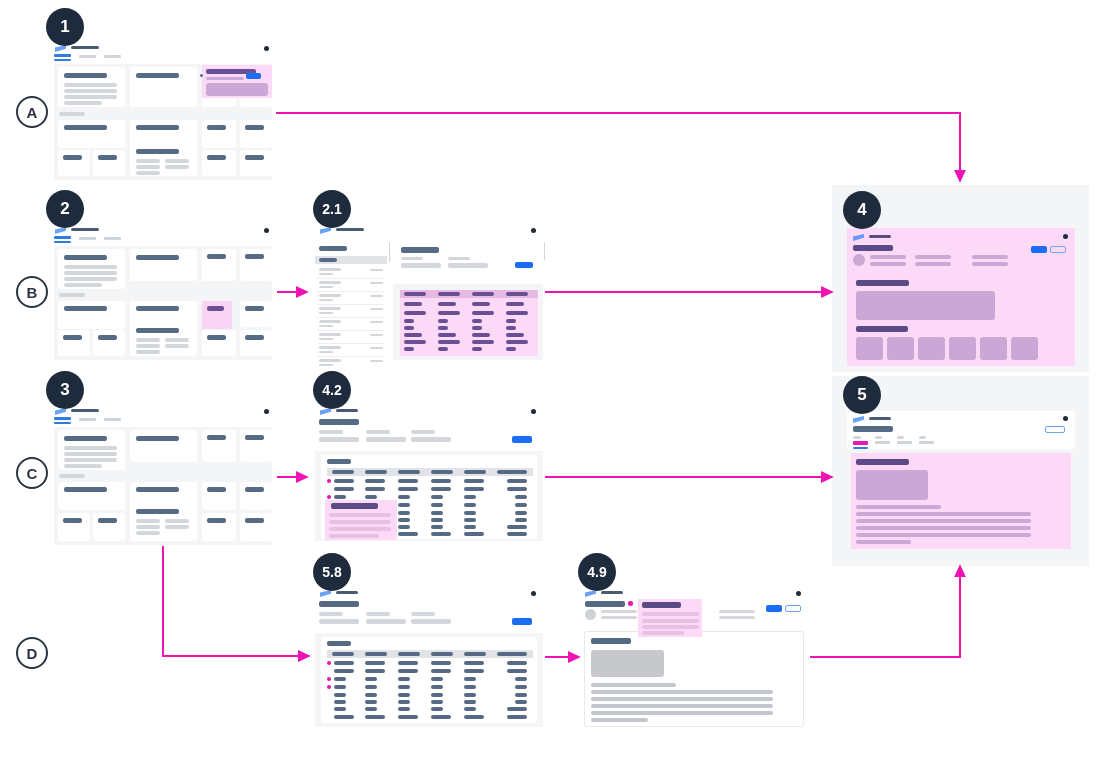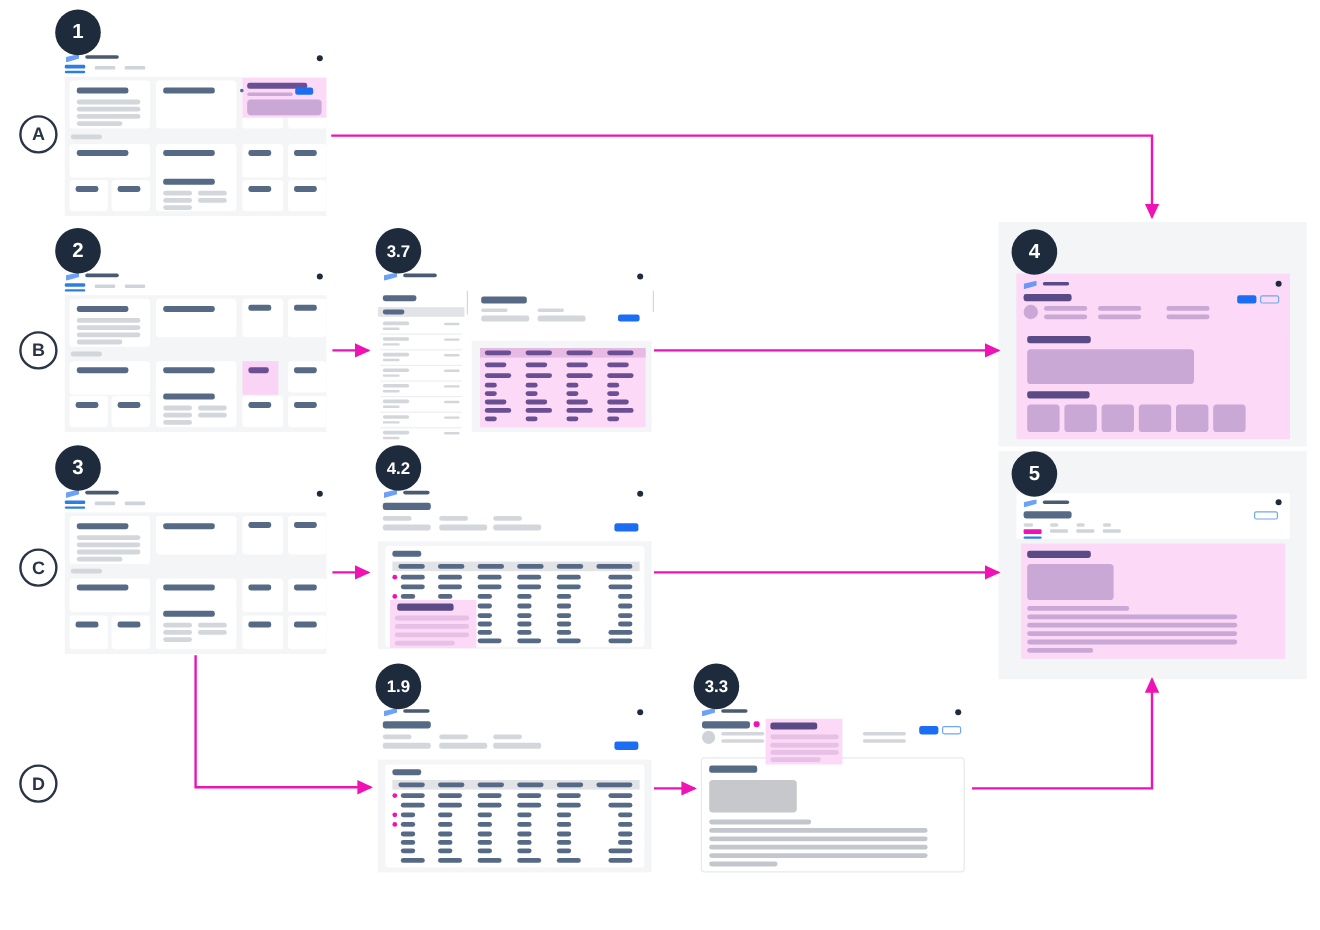--- a/index.html
+++ b/index.html
@@ -242,21 +242,21 @@
     </div>
     <div class="card" style="left:152px; top:108px; width:34px; height:26px;">
       <div class="bar dark" style="left:5px; top:5px; width:19px; height:5px;"></div>
     </div>
     <div class="card" style="left:190px; top:108px; width:32px; height:26px;">
       <div class="bar dark" style="left:5px; top:5px; width:19px; height:5px;"></div>
     </div>
   </div>
 
   <div class="step-badge sub" style="left:313px; top:190px;">
-      <span>3.7</span>
+      <span>2.1</span>
     </div>
   <div style="position:absolute; left:315px; top:222px; width:228px; height:138px;">
     <div class="chrome"></div>
     <div class="logo" style="left:5px; top:5px;"></div>
     <div class="titlebar" style="left:21px; top:6px; width:28px;"></div>
     <div class="dot" style="left:216px; top:6px;"></div>
 
     <div class="card" style="left:0px; top:20px; width:72px; height:118px;">
       <div class="bar dark" style="left:4px; top:4px; width:28px; height:5px;"></div>
       <div class="hdrrow" style="left:0; top:14px; width:72px; height:8px;">
@@ -503,21 +503,21 @@
     <div class="pinkblock" style="left:10px; top:97px; width:72px; height:40px;">
       <div class="bar purpleb" style="left:6px; top:3px; width:47px; height:6px;"></div>
       <div class="bar pinkbar" style="left:4px; top:13px; width:62px; height:4px;"></div>
       <div class="bar pinkbar" style="left:4px; top:20px; width:62px; height:4px;"></div>
       <div class="bar pinkbar" style="left:4px; top:27px; width:62px; height:4px;"></div>
       <div class="bar pinkbar" style="left:4px; top:34px; width:50px; height:4px;"></div>
     </div>
   </div>
 
   <div class="step-badge sub" style="left:313px; top:553px;">
-      <span>1.9</span>
+      <span>5.8</span>
     </div>
   <div style="position:absolute; left:315px; top:585px; width:228px; height:142px;">
     <div class="chrome" style="height:46px;"></div>
     <div class="logo" style="left:5px; top:5px;"></div>
     <div class="titlebar" style="left:21px; top:6px; width:22px;"></div>
     <div class="dot" style="left:216px; top:6px;"></div>
     <div class="bar dark" style="left:4px; top:16px; width:40px; height:6px;"></div>
     <div class="bar grey" style="left:4px; top:27px; width:24px; height:4px;"></div>
     <div class="bar grey" style="left:4px; top:34px; width:40px; height:5px;"></div>
     <div class="bar grey" style="left:51px; top:27px; width:24px; height:4px;"></div>
@@ -592,21 +592,21 @@
       <div class="bar dark" style="left:13px; top:78px; width:20px; height:4px;"></div>
       <div class="bar dark" style="left:44px; top:78px; width:20px; height:4px;"></div>
       <div class="bar dark" style="left:77px; top:78px; width:20px; height:4px;"></div>
       <div class="bar dark" style="left:110px; top:78px; width:20px; height:4px;"></div>
       <div class="bar dark" style="left:143px; top:78px; width:20px; height:4px;"></div>
       <div class="bar dark" style="left:186px; top:78px; width:20px; height:4px;"></div>
     </div>
   </div>
 
   <div class="step-badge sub" style="left:578px; top:553px;">
-      <span>3.3</span>
+      <span>4.9</span>
     </div>
   <div style="position:absolute; left:580px; top:585px; width:228px; height:142px;">
     <div class="chrome" style="height:44px;"></div>
     <div class="logo" style="left:5px; top:5px;"></div>
     <div class="titlebar" style="left:21px; top:6px; width:22px;"></div>
     <div class="dot" style="left:216px; top:6px;"></div>
     <div class="bar dark" style="left:5px; top:16px; width:40px; height:6px;"></div>
     <div class="bar magenta" style="left:48px; top:16px; width:5px; height:5px;"></div>
     <div class="avatar" style="left:5px; top:24px; width:11px; height:11px;"></div>
     <div class="bar grey" style="left:21px; top:25px; width:36px; height:3px;"></div>

